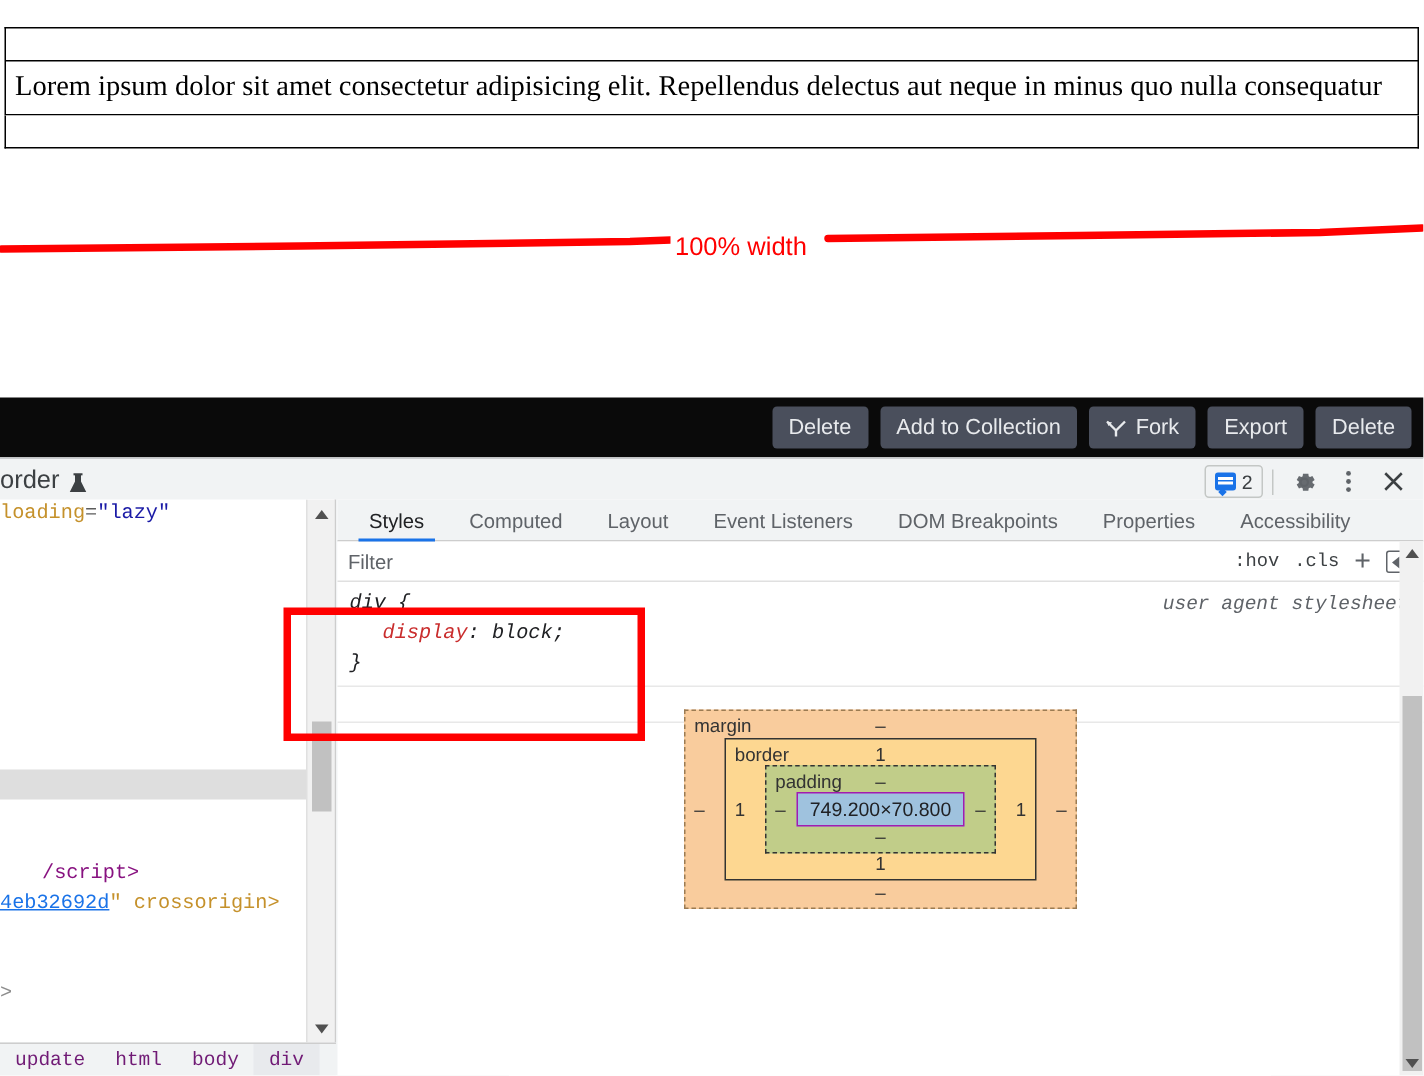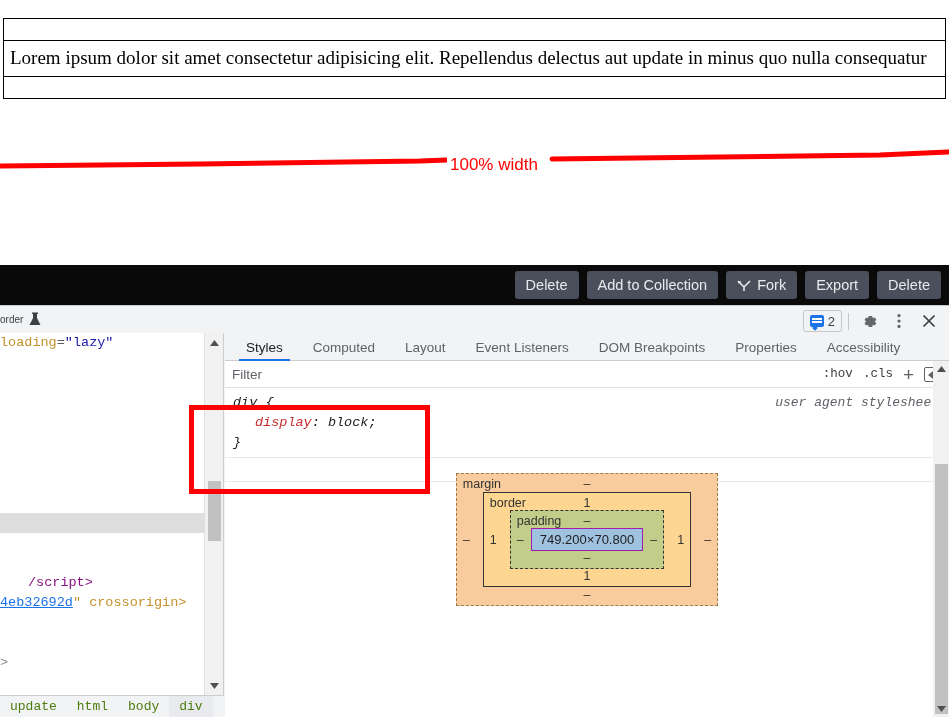--- a/index.html
+++ b/index.html
@@ -70,23 +70,23 @@
     border-top: 1px solid #c9ccce;
   }
 
   
   .dt-topstrip {
     position: absolute; left: 0; top: 0; width: 949px; height: 27px;
     background: #f1f3f4;
     display: flex; align-items: center;
   }
   .recorder-tab {
-    display: flex; align-items: center; gap: 5px;
+    display: flex; align-items: flex-end; gap: 5px;
     padding-left: 0px;
-    font-size: 10px; color: #3c4043;
+    font-size: 17px; color: #3c4043;
   }
   .flask-icon { display:inline-block; width: 14px; height: 15px; }
 
   .dt-badges {
     position: absolute; right: 6px; top: 2px;
     display: flex; align-items: center; gap: 2px;
   }
   .msg-badge {
     display: flex; align-items: center; gap: 4px;
     border: 1px solid #c4c7c5;
@@ -272,21 +272,21 @@
   
   .breadcrumb {
     position: absolute; left: 0; bottom: 0; width: 224px; height: 22px;
     background: #f1f3f4;
     border-top: 1px solid #cdcdcd;
     display: flex; align-items: center;
     font-family: "Liberation Mono", "DejaVu Sans Mono", monospace;
     font-size: 13px;
     overflow: hidden;
   }
-  .bc-item { padding: 0 10px; color: #4d7c0f; white-space: nowrap; line-height: 21px; }
+  .bc-item { padding: 0 10px; color: #701a75; white-space: nowrap; line-height: 21px; }
   .bc-item.active { background: #e8eaed; }
   .bc-item.ellip { color: #999; }
 
   
   .red-box {
     position: absolute;
     border: 5px solid #ff0000;
     pointer-events: none;
     z-index: 50;
   }
@@ -294,21 +294,21 @@
 </style>
 </head>
 <body>
 
 <div id="root">
 
   <div class="page-area">
 
     <div class="demo-stack">
       <div class="demo-row empty-top"></div>
-      <div class="demo-row text-row">Lorem ipsum dolor sit amet consectetur adipisicing elit. Repellendus delectus aut update in minus quo nulla consequatur</div>
+      <div class="demo-row text-row">Lorem ipsum dolor sit amet consectetur adipisicing elit. Repellendus delectus aut neque in minus quo nulla consequatur</div>
       <div class="demo-row empty-bottom"></div>
     </div>
 
     <svg class="annotation-layer" width="949" height="70" viewBox="0 0 949 70">
       <path d="M1 36 L200 34 L420 31 L447 30" stroke="#ff0000" stroke-width="5" fill="none" stroke-linecap="round"></path>
       <path d="M552 29 L720 27 L880 25 L948 22" stroke="#ff0000" stroke-width="5" fill="none" stroke-linecap="round"></path>
     </svg>
     <div class="ann-label">100% width</div>
   </div>
 

